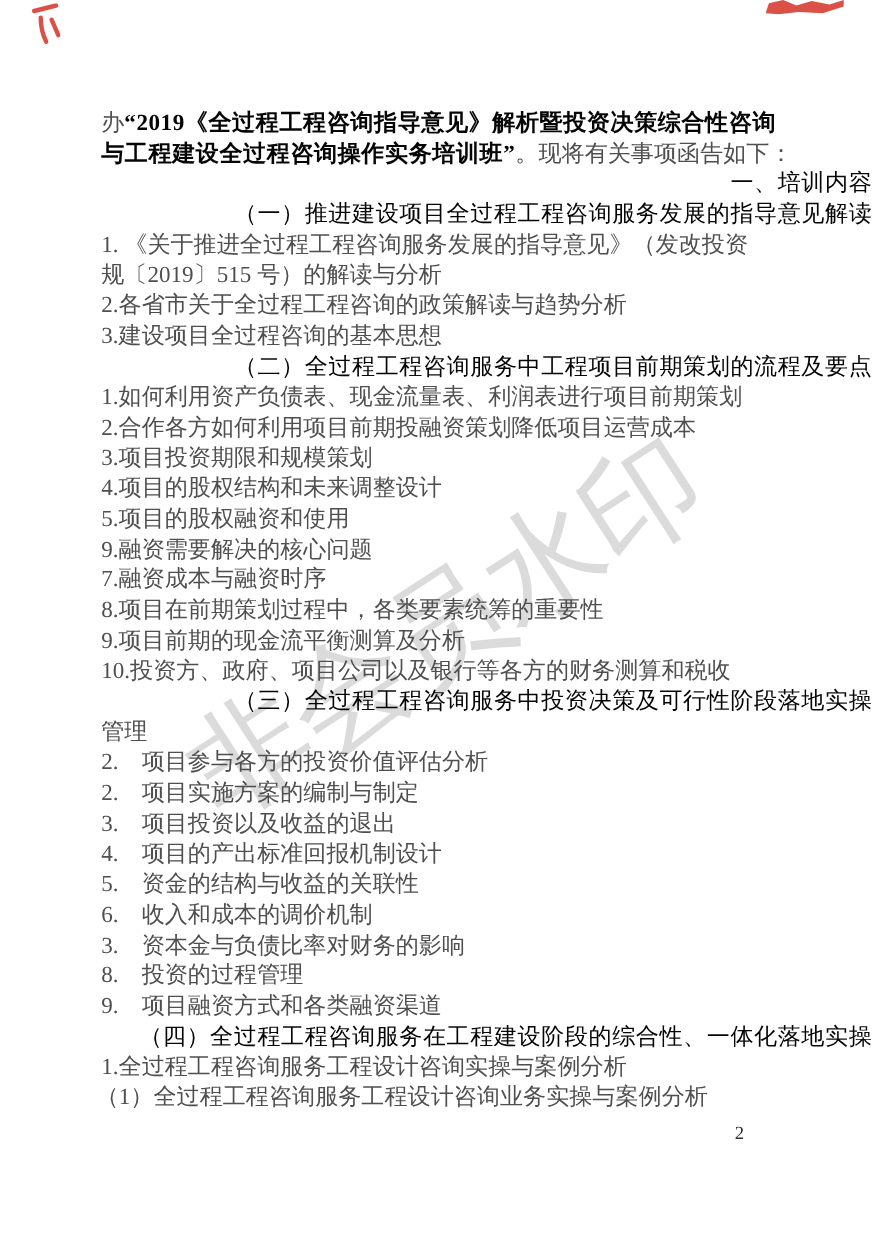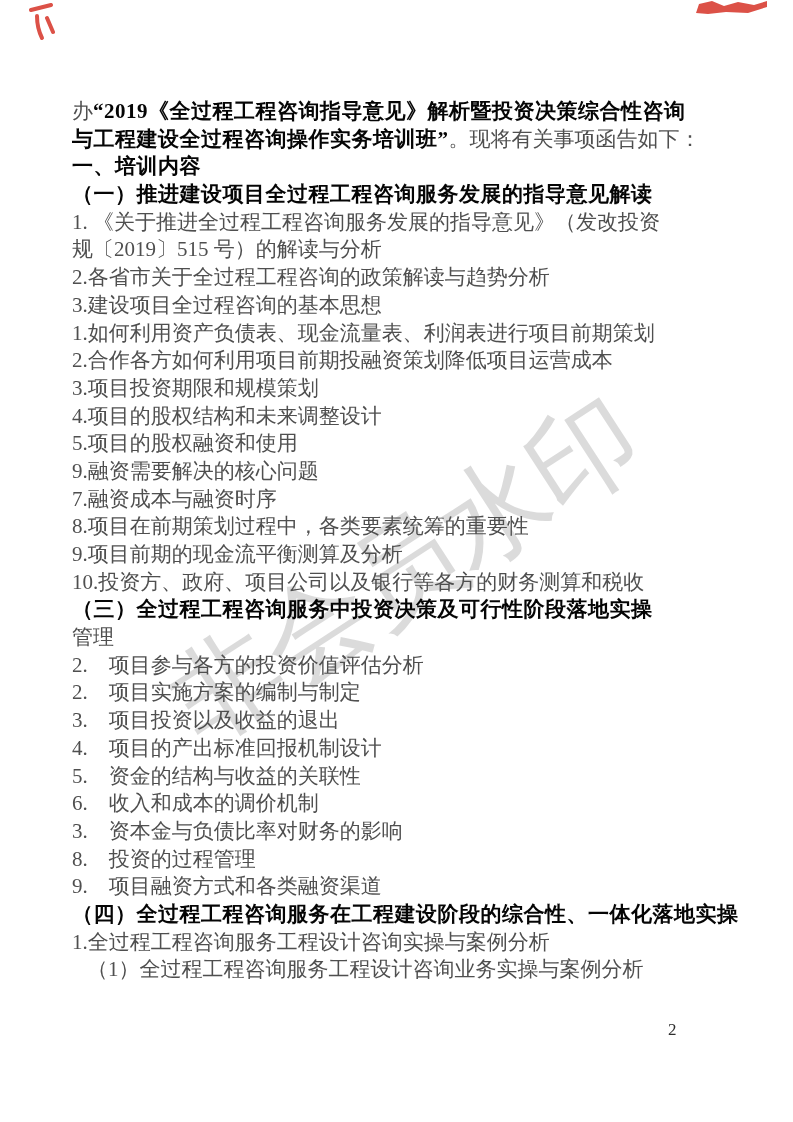--- a/index.html
+++ b/index.html
@@ -14,23 +14,23 @@
     transform:translate(-50%,-50%) rotate(-33deg);
     font-size:108px; letter-spacing:-2px;
     color:rgba(40,40,40,0.17);
     white-space:nowrap; pointer-events:none;
     font-weight:400;
   }
   
   .doc { position:absolute; left:0; top:98px; width:793px; }
   .ln {
     height:27.7px; line-height:27.7px; white-space:nowrap;
-    padding-left:72px; font-size:21px; color:#4f4f4f;
+    padding-left:92px; font-size:21px; color:#4f4f4f;
   }
-  .ln.h { font-weight:700; color:#050505; letter-spacing:0.5px; }
+  .ln.h { font-weight:400; color:#050505; letter-spacing:0.5px;text-align:right; }
   .ln.item { }
   .ln.cont { }
   .ln.sub  { padding-left:87px; }
   .mix .bold { font-weight:700; color:#050505; letter-spacing:0.5px; }
   .mix .reg  { color:#4f4f4f; }
   
   .pagenum {
     position:absolute; left:668px; top:1020px;
     font-size:17px; color:#2e2e2e; line-height:20px;
   }
@@ -60,20 +60,21 @@
 
   <main class="doc">
     <div class="ln mix"><span class="reg">办</span><span class="bold">“2019《全过程工程咨询指导意见》解析暨投资决策综合性咨询</span></div>
     <div class="ln mix"><span class="bold">与工程建设全过程咨询操作实务培训班”</span><span class="reg">。现将有关事项函告如下：</span></div>
     <div class="ln h">一、培训内容</div>
     <div class="ln h">（一）推进建设项目全过程工程咨询服务发展的指导意见解读</div>
     <div class="ln item">1. 《关于推进全过程工程咨询服务发展的指导意见》（发改投资</div>
     <div class="ln cont">规〔2019〕515 号）的解读与分析</div>
     <div class="ln item">2.各省市关于全过程工程咨询的政策解读与趋势分析</div>
     <div class="ln item">3.建设项目全过程咨询的基本思想</div>
+    <div class="ln h">（二）全过程工程咨询服务中工程项目前期策划的流程及要点</div>
     <div class="ln item">1.如何利用资产负债表、现金流量表、利润表进行项目前期策划</div>
     <div class="ln item">2.合作各方如何利用项目前期投融资策划降低项目运营成本</div>
     <div class="ln item">3.项目投资期限和规模策划</div>
     <div class="ln item">4.项目的股权结构和未来调整设计</div>
     <div class="ln item">5.项目的股权融资和使用</div>
     <div class="ln item">9.融资需要解决的核心问题</div>
     <div class="ln item">7.融资成本与融资时序</div>
     <div class="ln item">8.项目在前期策划过程中，各类要素统筹的重要性</div>
     <div class="ln item">9.项目前期的现金流平衡测算及分析</div>
     <div class="ln item">10.投资方、政府、项目公司以及银行等各方的财务测算和税收</div>

